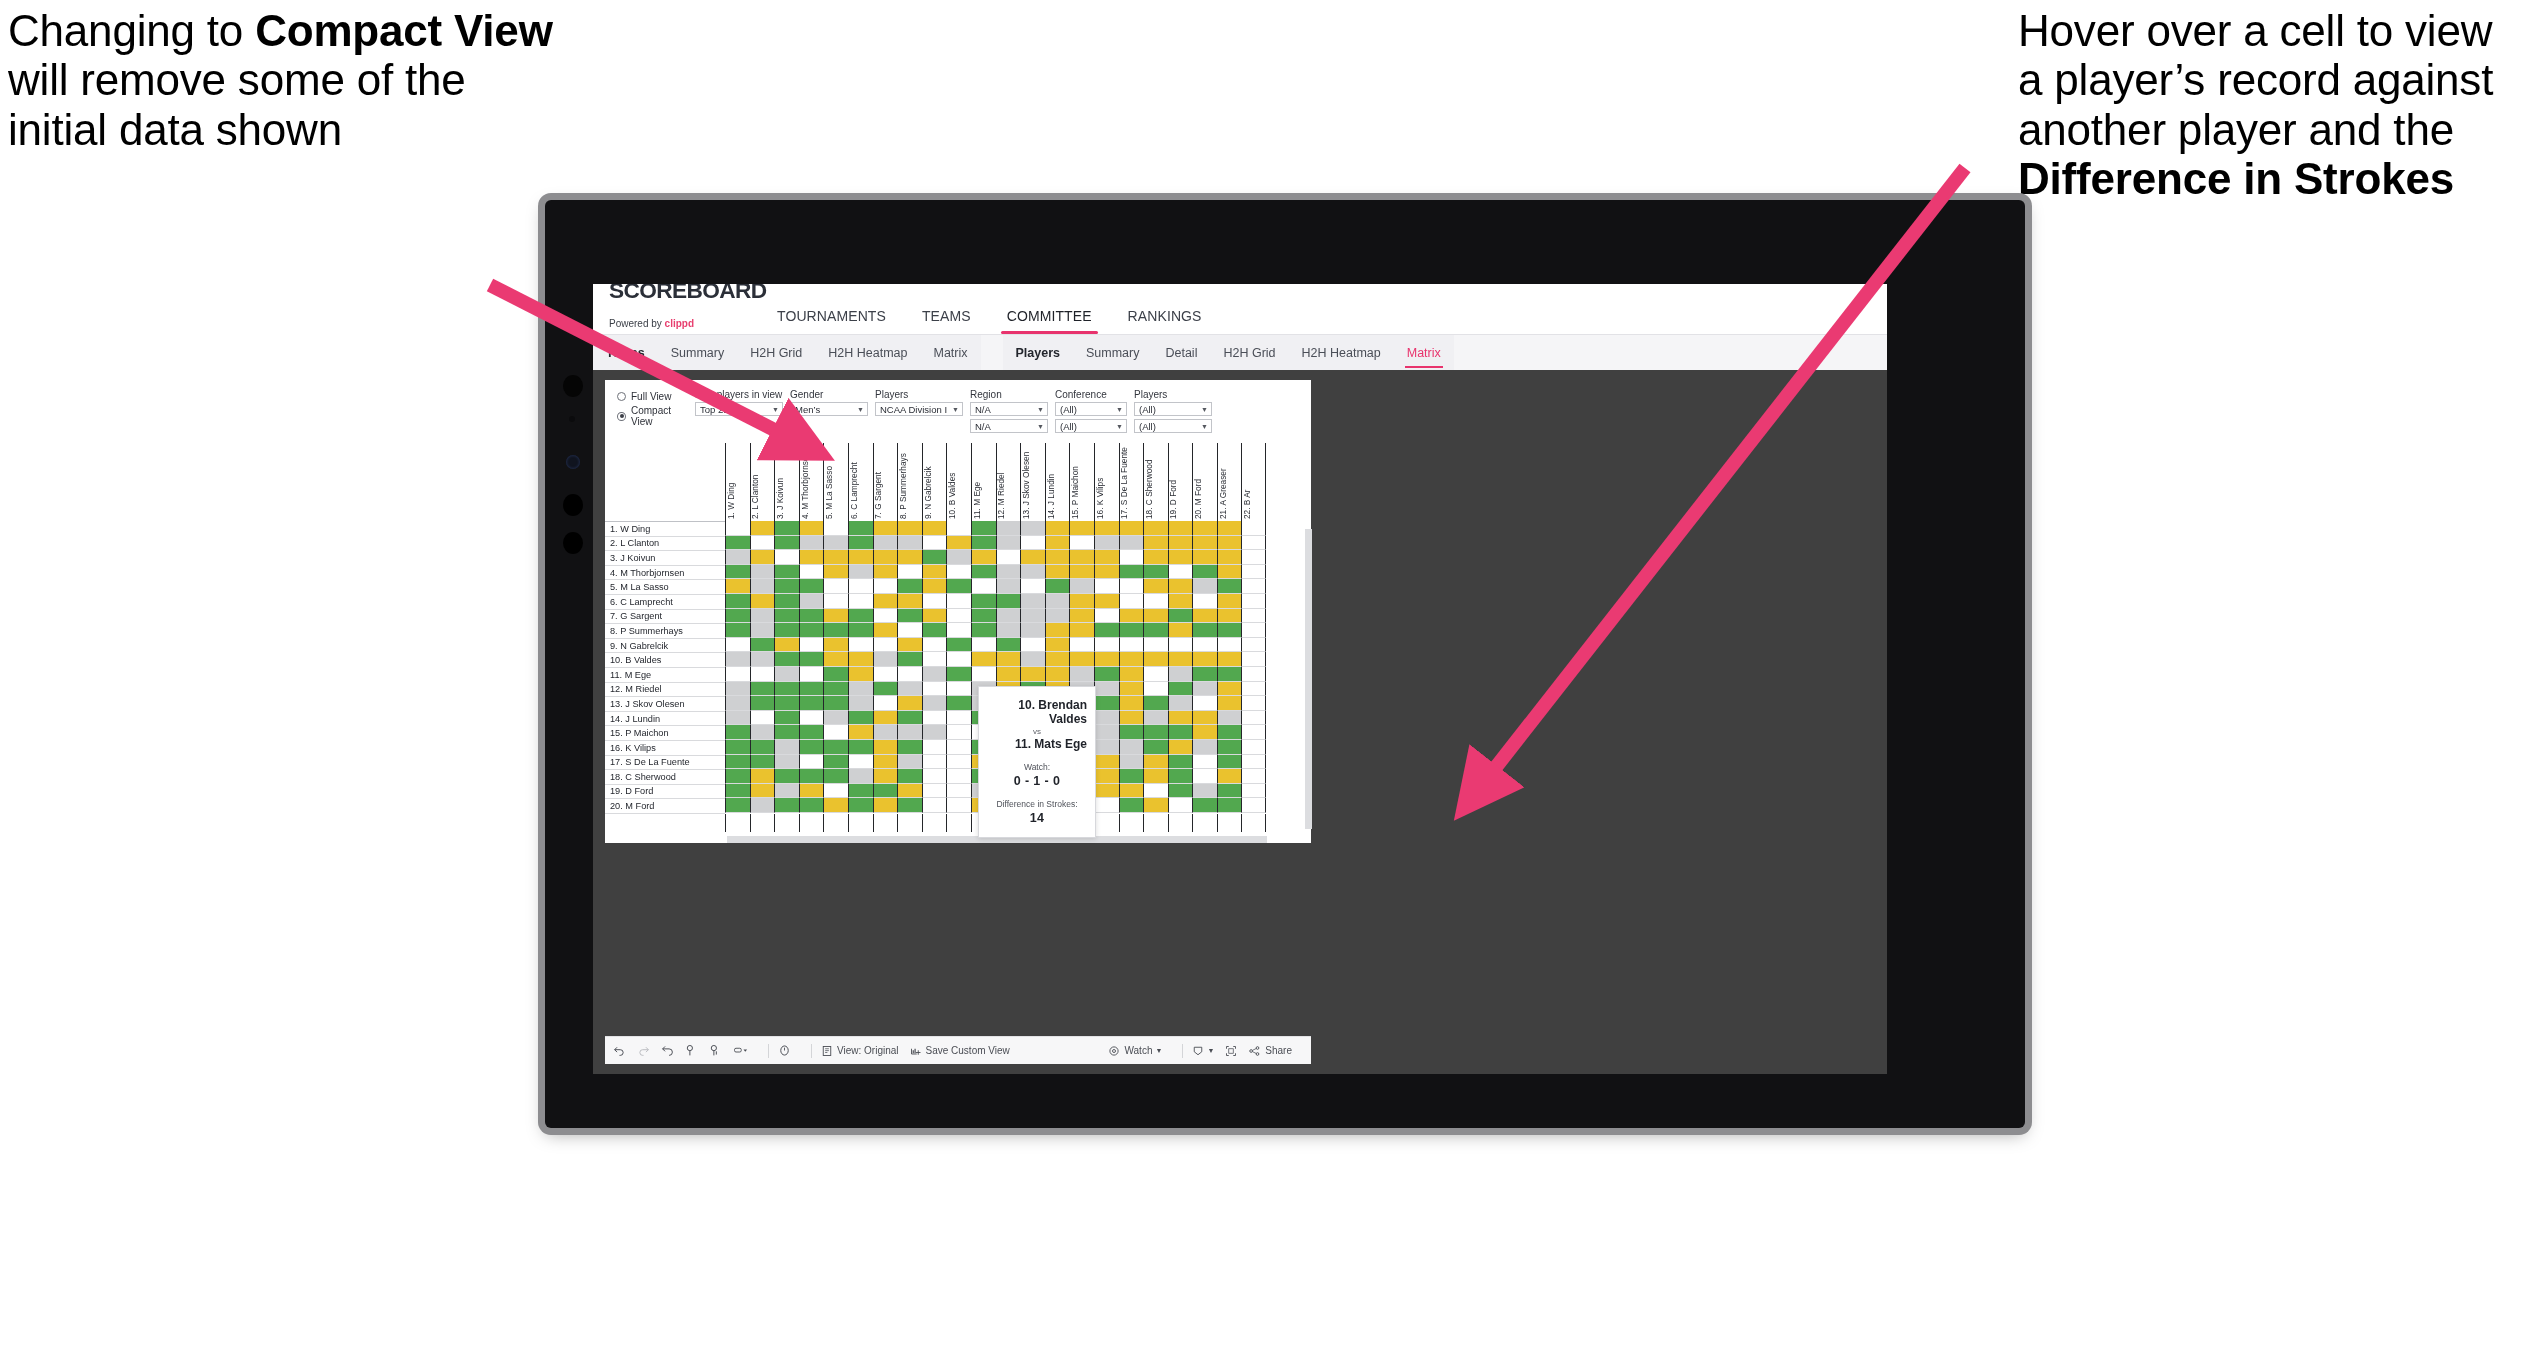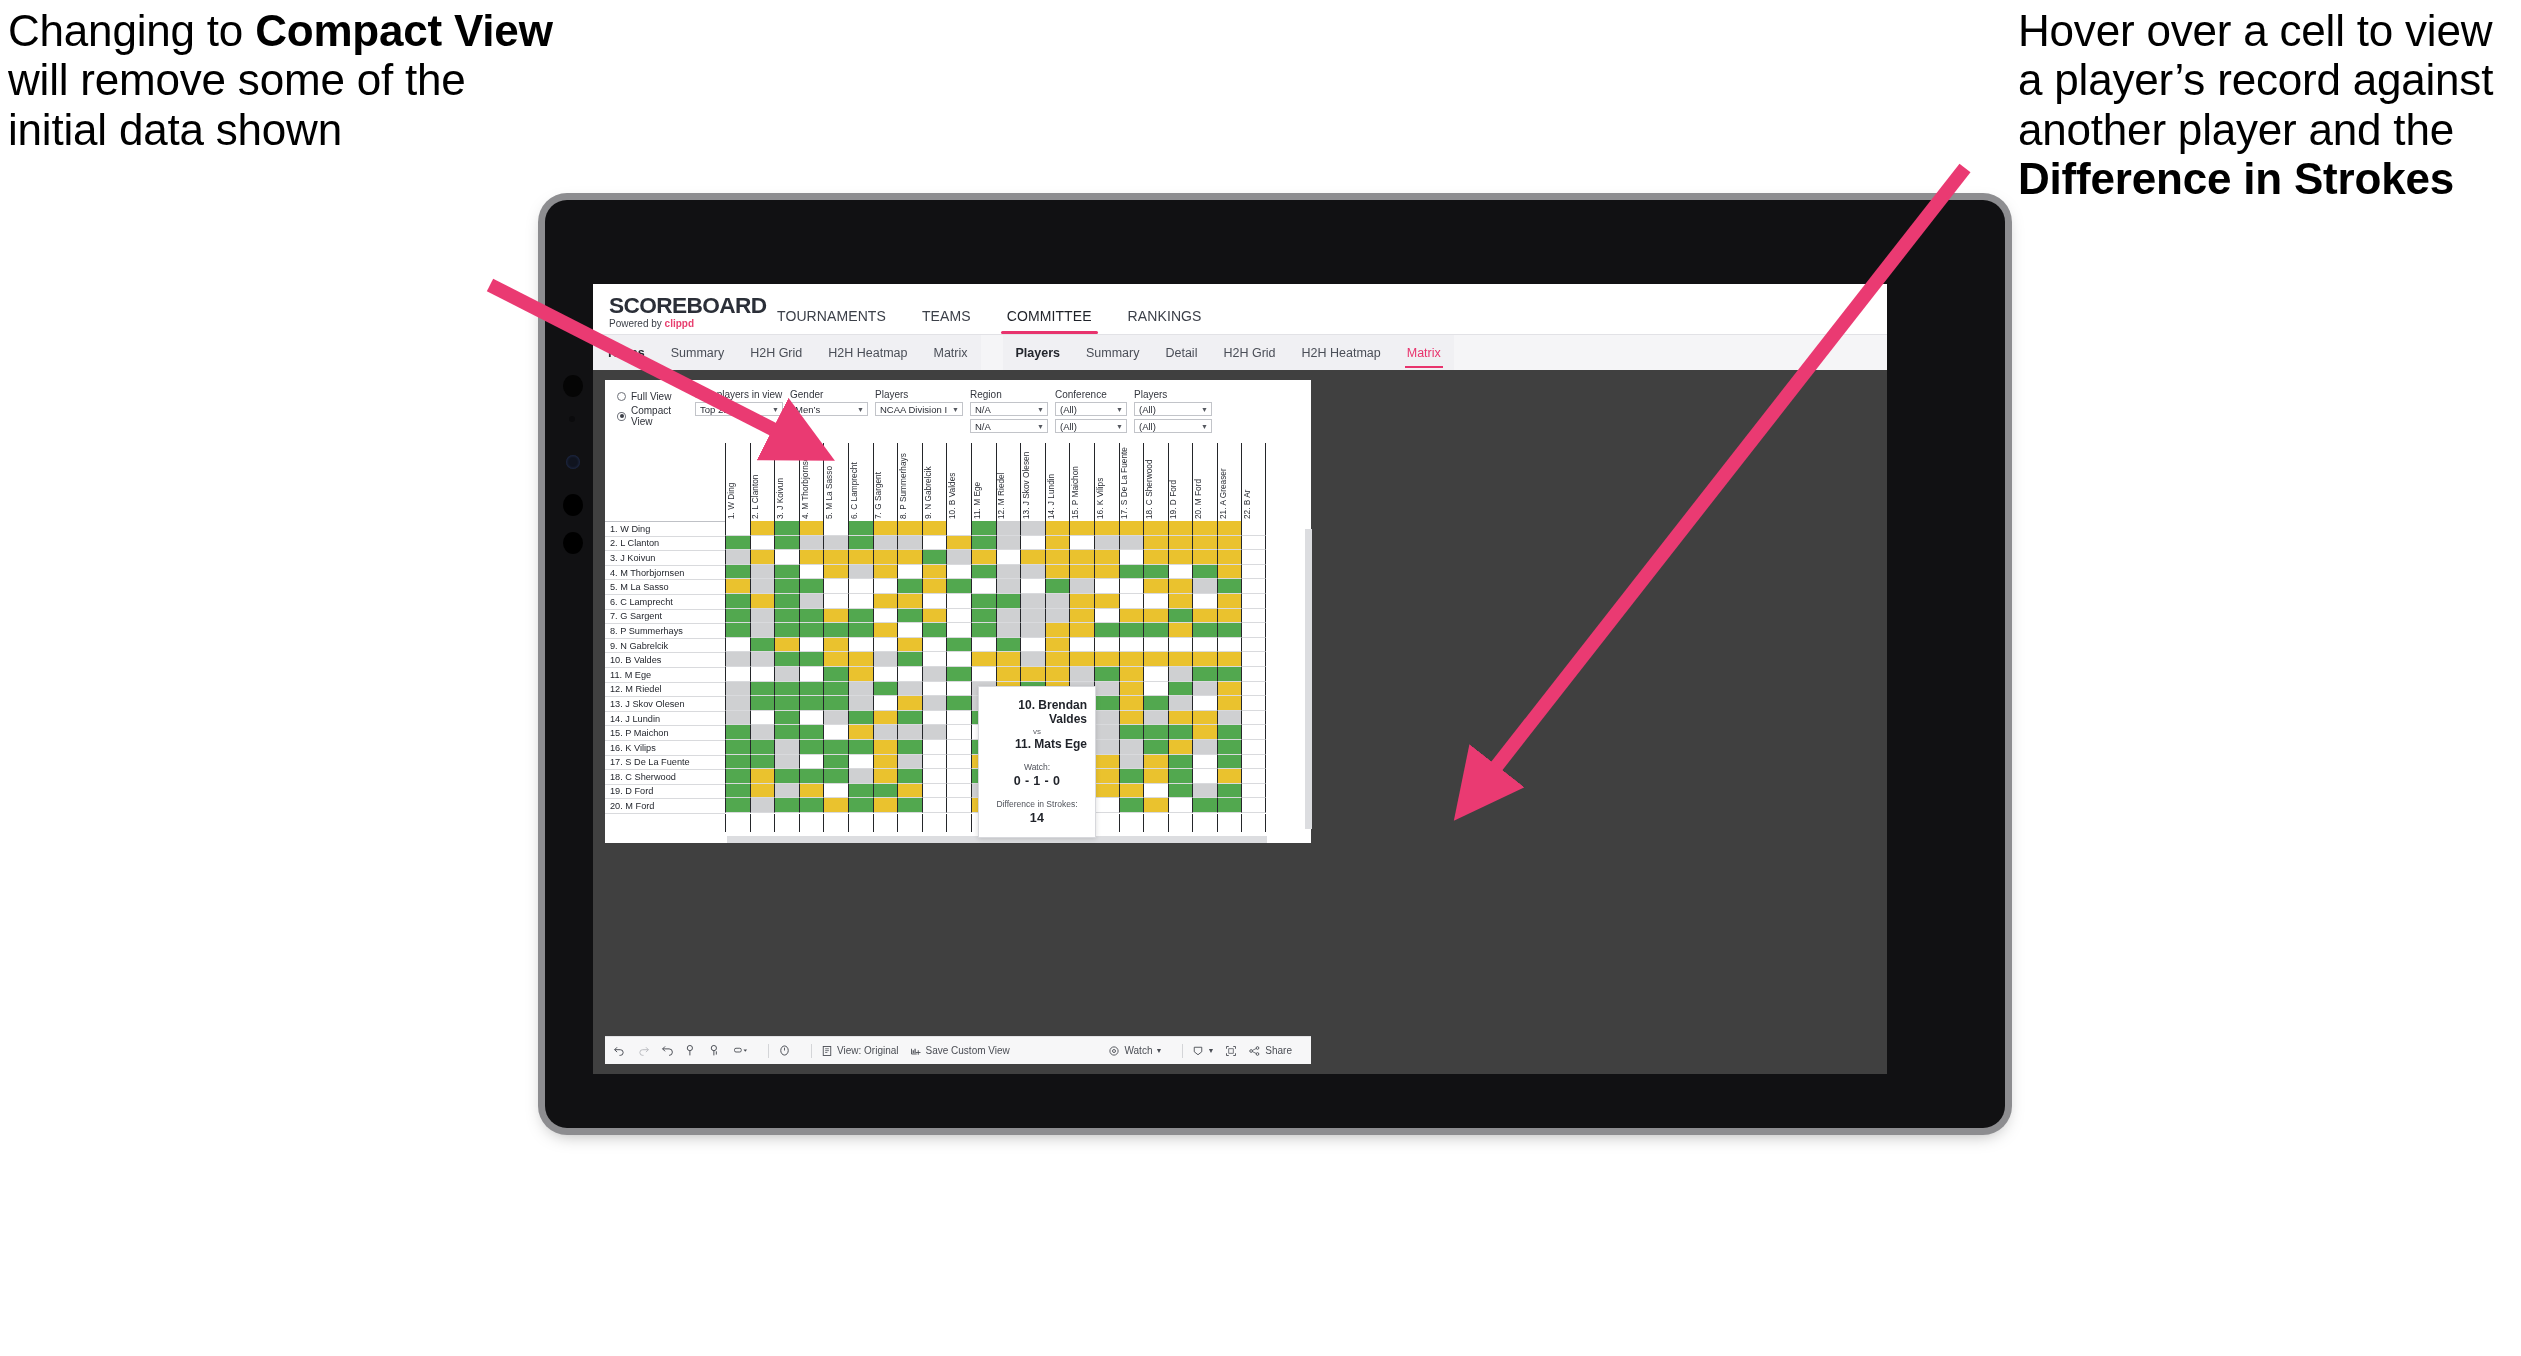--- a/index.html
+++ b/index.html
@@ -19,22 +19,23 @@
     letter-spacing:-0.2px;
   }
   .annot b{font-weight:700;}
   #annot-left{left:8px;top:6px;width:560px;}
   #annot-right{left:2018px;top:6px;width:510px;}
 
   
   #tablet{
     position:absolute;left:545px;top:200px;width:1460px;height:928px;
     background:#111113;
-    border-radius:22px;
+    border-radius:6px;
     box-shadow:0 0 0 7px #8d8d90, 0 6px 18px rgba(0,0,0,.35);
+    padding-left:20px;
   }
   .bezel-dot{position:absolute;background:#000;border-radius:50%;}
   #cam1{left:18px;top:175px;width:20px;height:22px;background:#050505;}
   #cam2{left:24px;top:216px;width:6px;height:6px;background:#0b0b0d;}
   #cam3{left:21px;top:255px;width:14px;height:14px;background:#10141f;
         box-shadow:inset 0 0 3px #2b3b66;}
   #cam4{left:18px;top:294px;width:20px;height:22px;}
   #cam5{left:18px;top:332px;width:20px;height:22px;}
 
   #screen{
@@ -50,21 +51,21 @@
     border-bottom:1px solid #e2e2e6;
     display:flex;align-items:flex-end;
   }
   #brand{width:150px;padding-left:16px;padding-bottom:5px;}
   #brand .word{
     font-family:"Liberation Sans", sans-serif;
     font-weight:700;font-size:22px;letter-spacing:-0.6px;
     color:#2b2f38;line-height:22px;
     transform:scaleX(1.03);transform-origin:left;
   }
-  #brand .sub{font-size:10px;color:#3b3f47;margin-top:1px;}
+  #brand .sub{font-size:10px;color:#3b3f47;margin-top:16px;}
   #brand .sub i{color:#e83f6f;font-style:normal;font-weight:700;}
   .topnav{display:flex;align-items:flex-end;height:100%;}
   .topnav-item{
     font-size:14px;color:#3c4049;padding:0 18px 10px 18px;
     position:relative;letter-spacing:.1px;
   }
   .topnav-item.active{color:#1e2128;}
   .topnav-item.active::after{
     content:"";position:absolute;left:12px;right:12px;bottom:0;height:3px;
     background:#e8336d;border-radius:2px;

